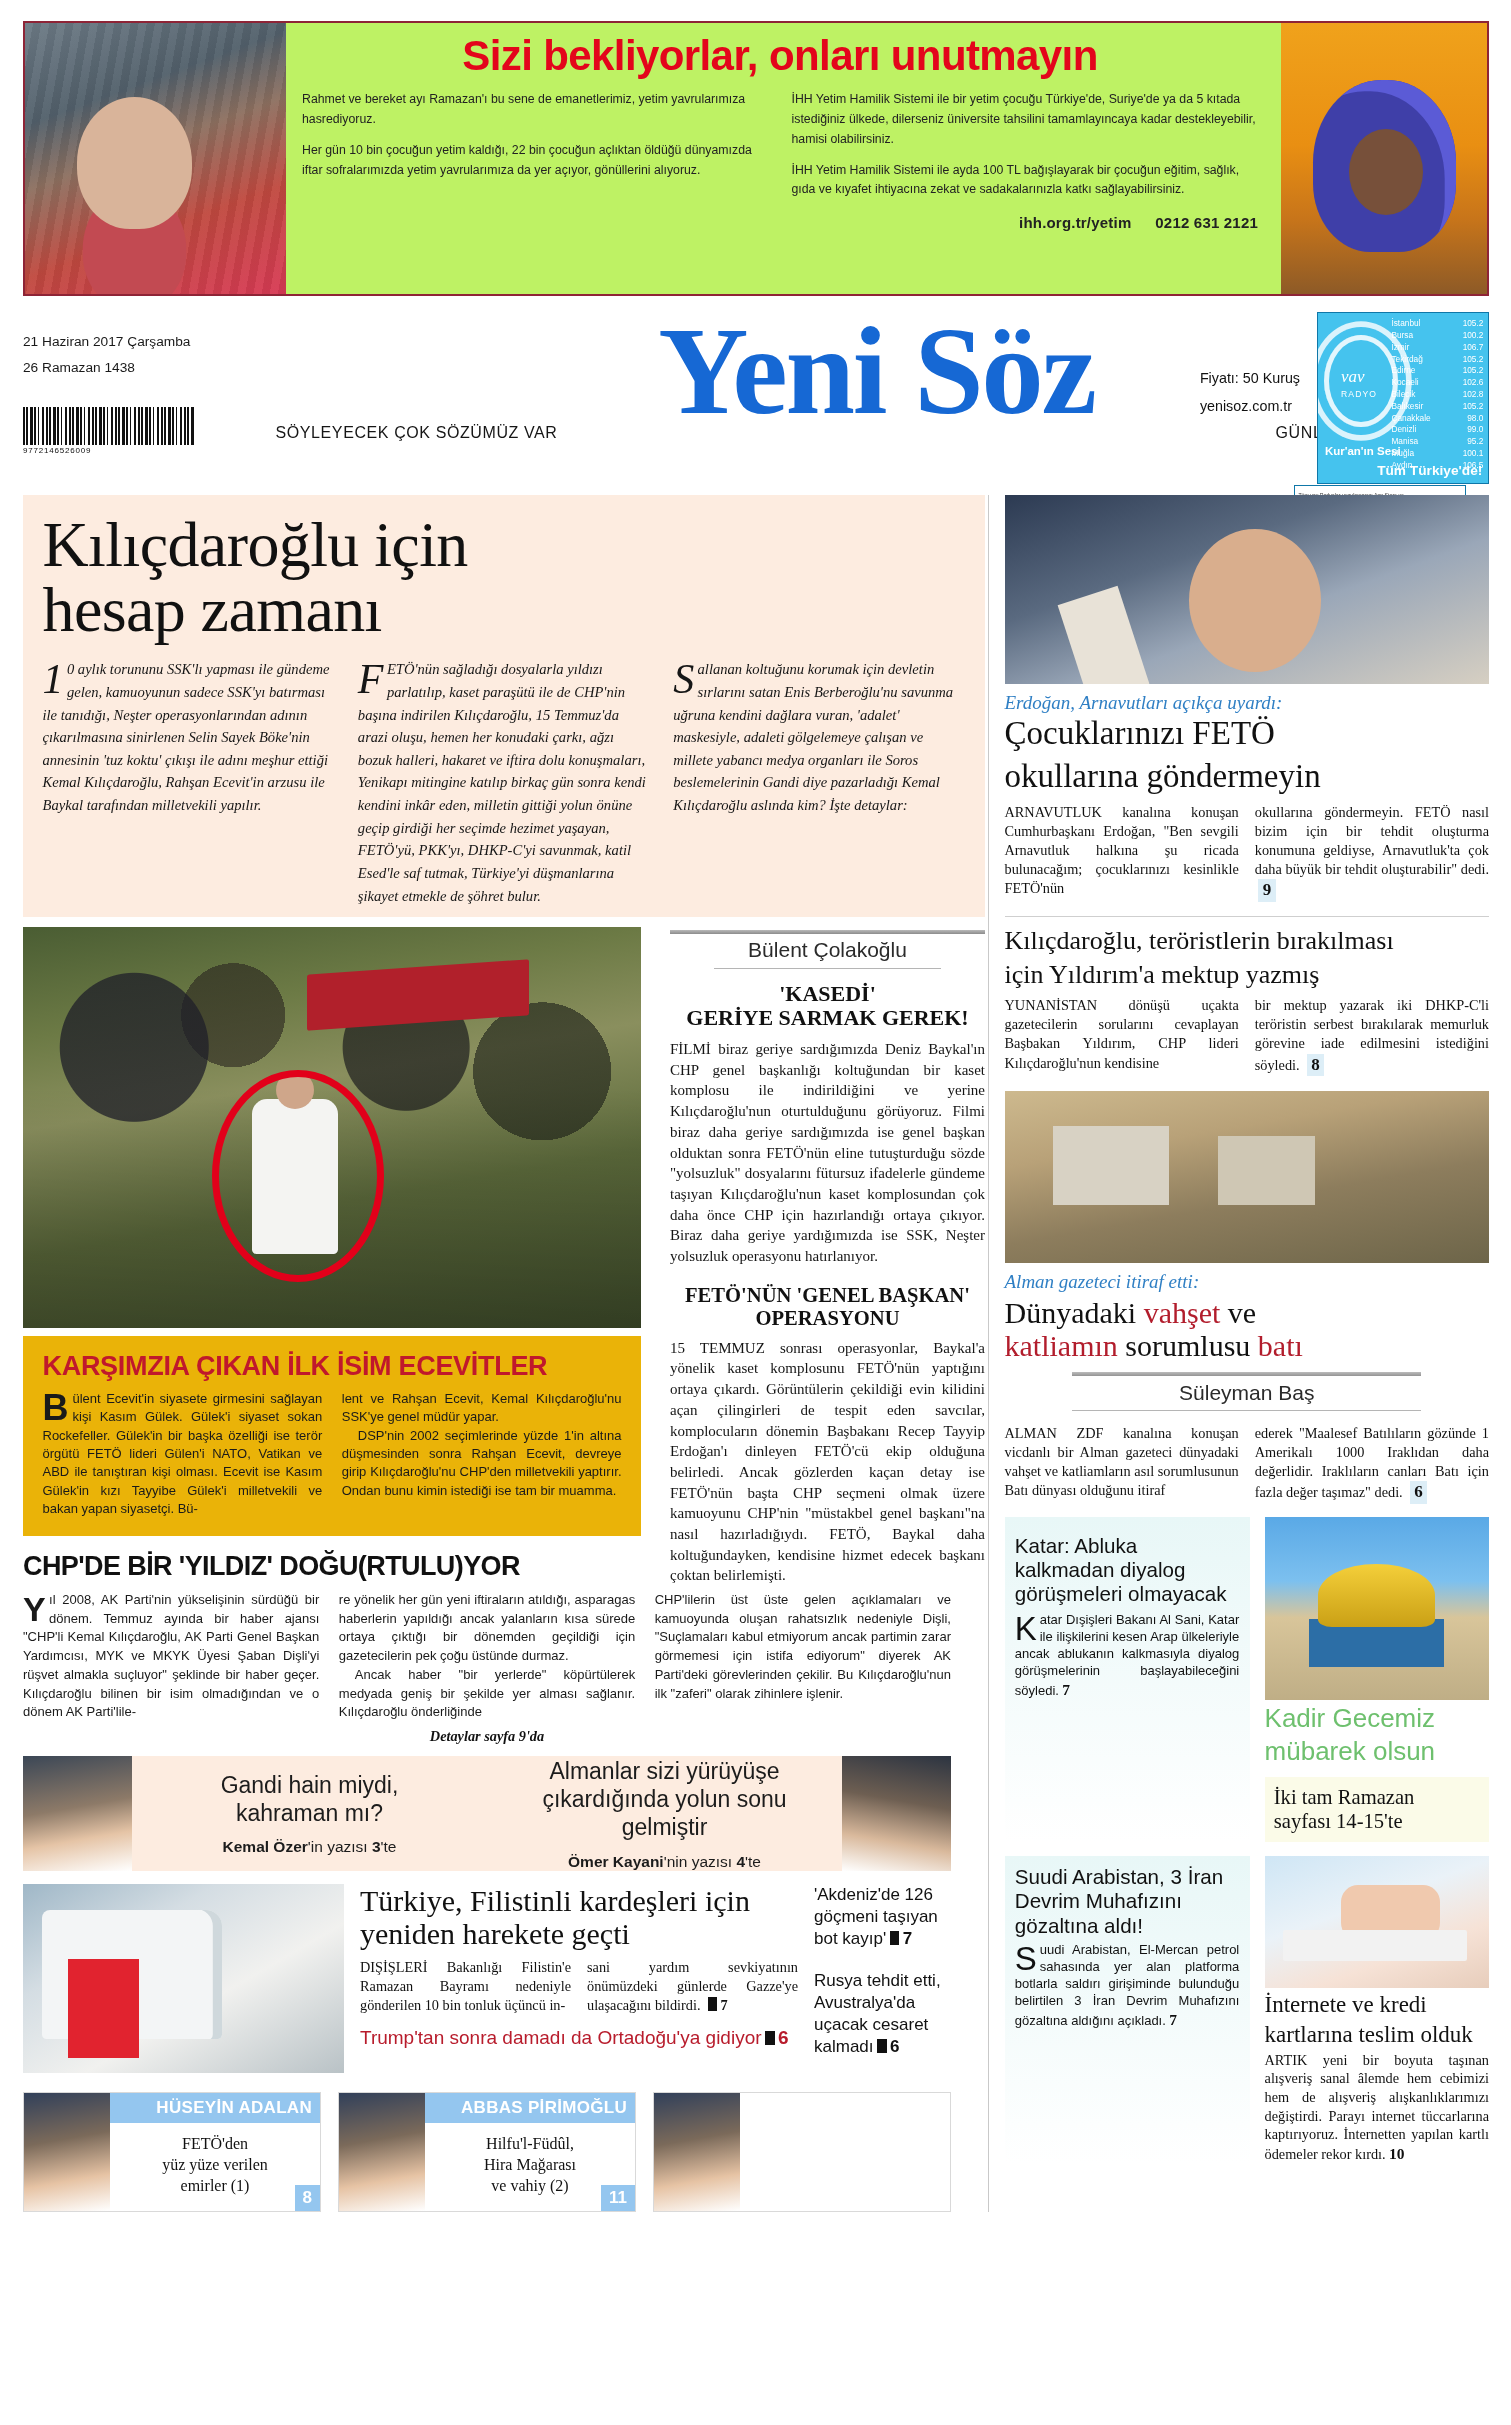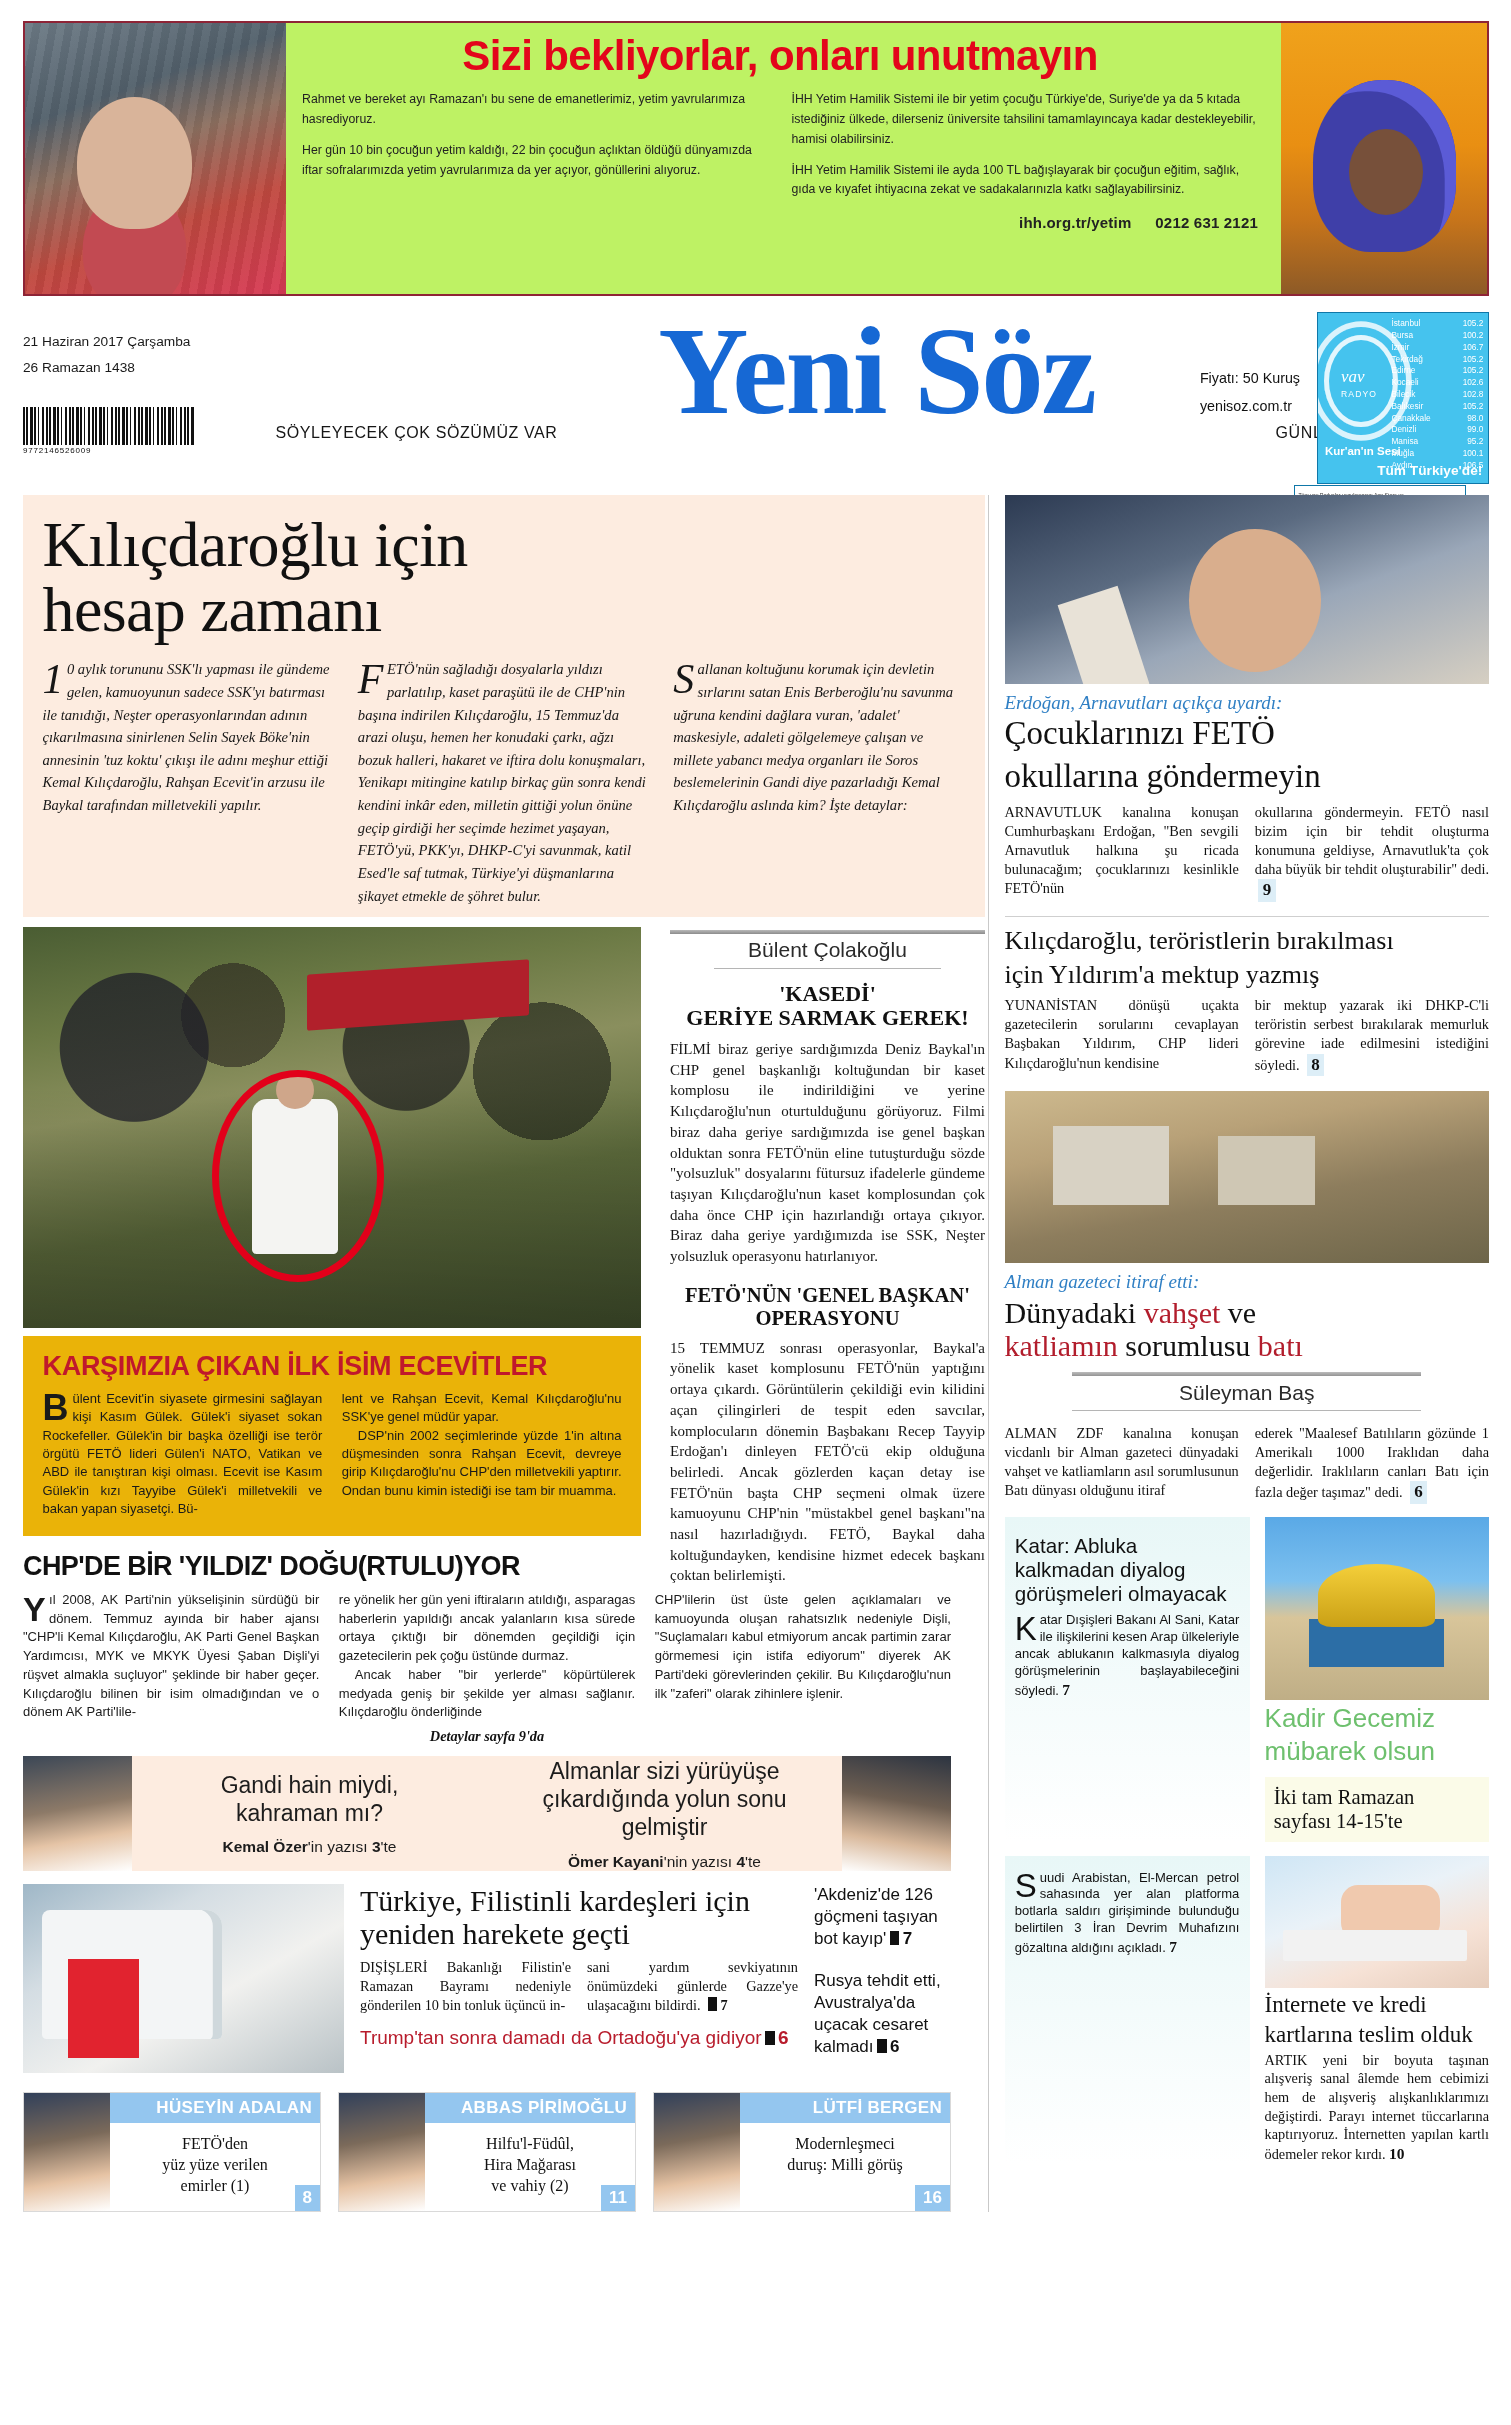--- a/index.html
+++ b/index.html
@@ -475,28 +475,20 @@
             <div class="card-title">
               <div>Hilfu'l-Füdûl,</div>
               <div>Hira Mağarası</div>
               <div>ve vahiy (2)</div>
             </div>
             <div class="card-page">11</div>
           </div>
         </div>
         <div class="card">
           <div class="card-face"></div>
-          <div class="card-right">
-            <div class="card-band">LÜTFİ BERGEN</div>
-            <div class="card-title">
-              <div>Modernleşmeci</div>
-              <div>duruş: Milli görüş</div>
-            </div>
-            <div class="card-page">16</div>
-          </div>
         </div>
       </div>
 
       <div class="colakoglu">
         <div class="author-rule"></div>
         <div class="author-name">Bülent Çolakoğlu</div>
         <div class="author-underline"></div>
         <div class="col-h">
           <div>'KASEDİ'</div>
           <div>GERİYE SARMAK GEREK!</div>
@@ -565,20 +557,21 @@
           <div class="kadir">mübarek olsun</div>
           <div class="ramazan-box">
             <div>İki tam Ramazan</div>
             <div>sayfası 14-15'te</div>
           </div>
         </div>
       </div>
 
       <div class="r-bottom">
         <div class="suudi">
+          <div class="suudi-h">Suudi Arabistan, 3 İran Devrim Muhafızını gözaltına aldı!</div>
           <div class="suudi-p">
             <span class="drop">S</span><span>uudi Arabistan, El-Mercan petrol sahasında yer alan platforma botlarla saldırı girişiminde bulunduğu belirtilen 3 İran Devrim Muhafızını gözaltına aldığını açıkladı.</span><span class="pagebox-s">7</span>
           </div>
         </div>
         <div class="net">
           <div class="net-img"></div>
           <div class="net-h">İnternete ve kredi</div>
           <div class="net-h">kartlarına teslim olduk</div>
           <div class="net-p">
             <span>ARTIK yeni bir boyuta taşınan alışveriş sanal âlemde hem cebimizi hem de alışveriş alışkanlıklarımızı değiştirdi. Parayı internet tüccarlarına kaptırıyoruz. İnternetten yapılan kartlı ödemeler rekor kırdı.</span><span class="pagebox-s">10</span>

